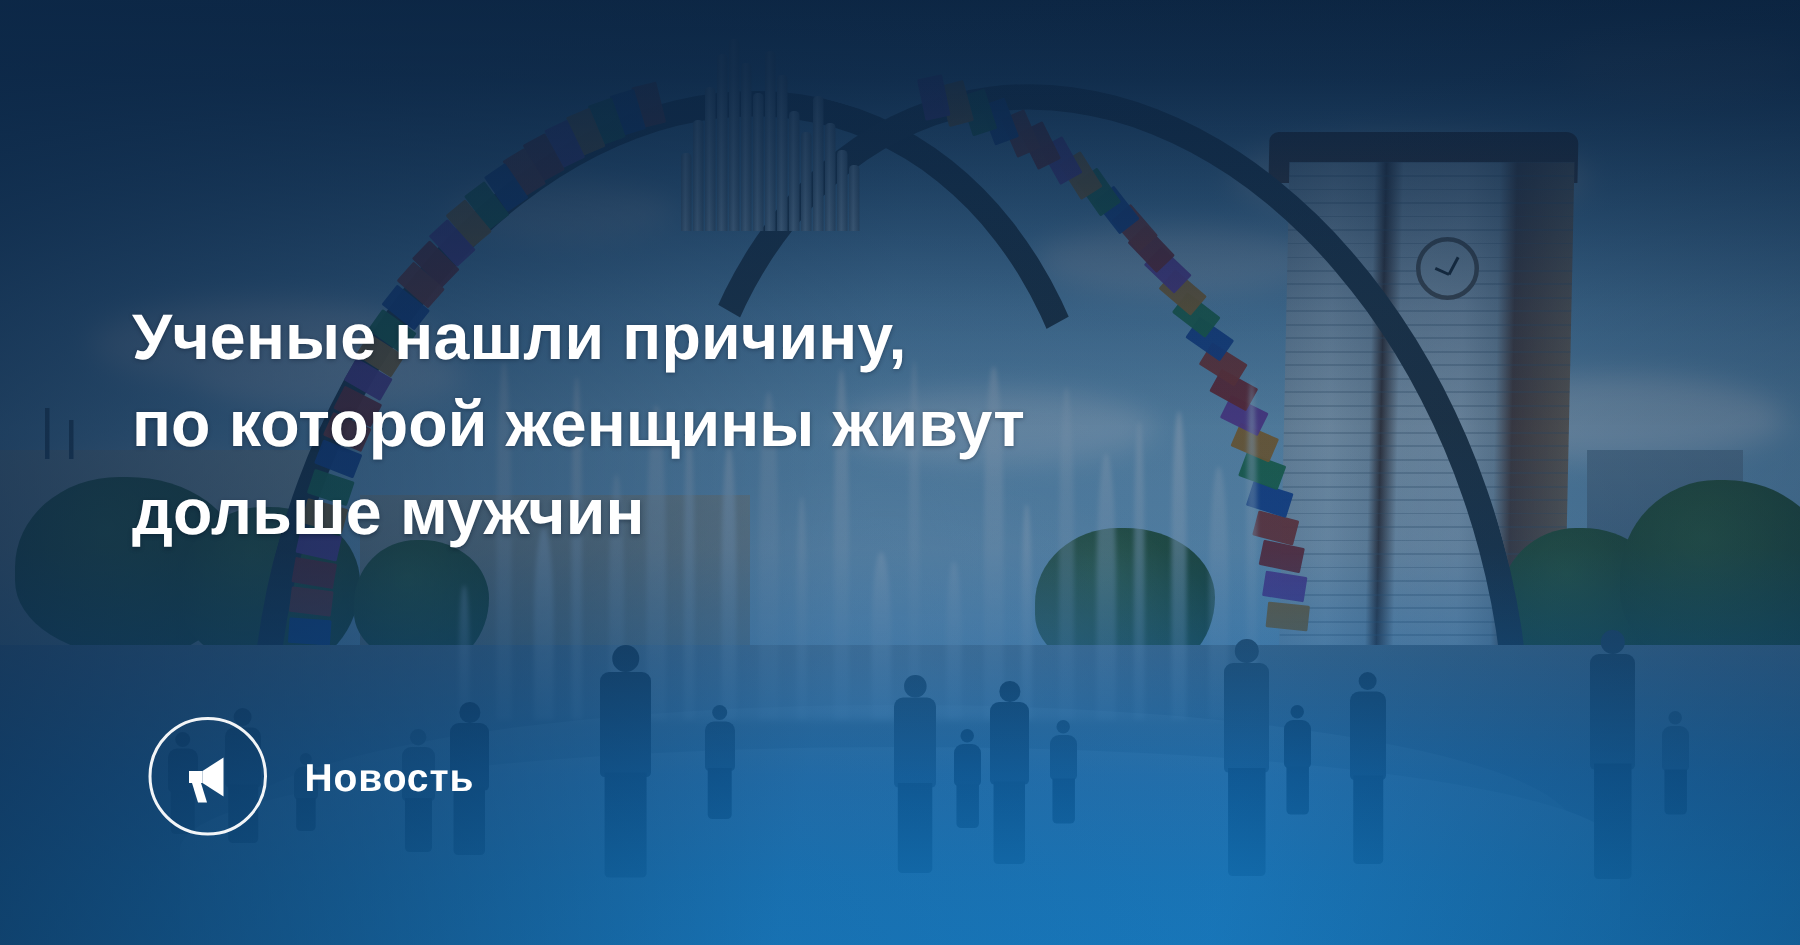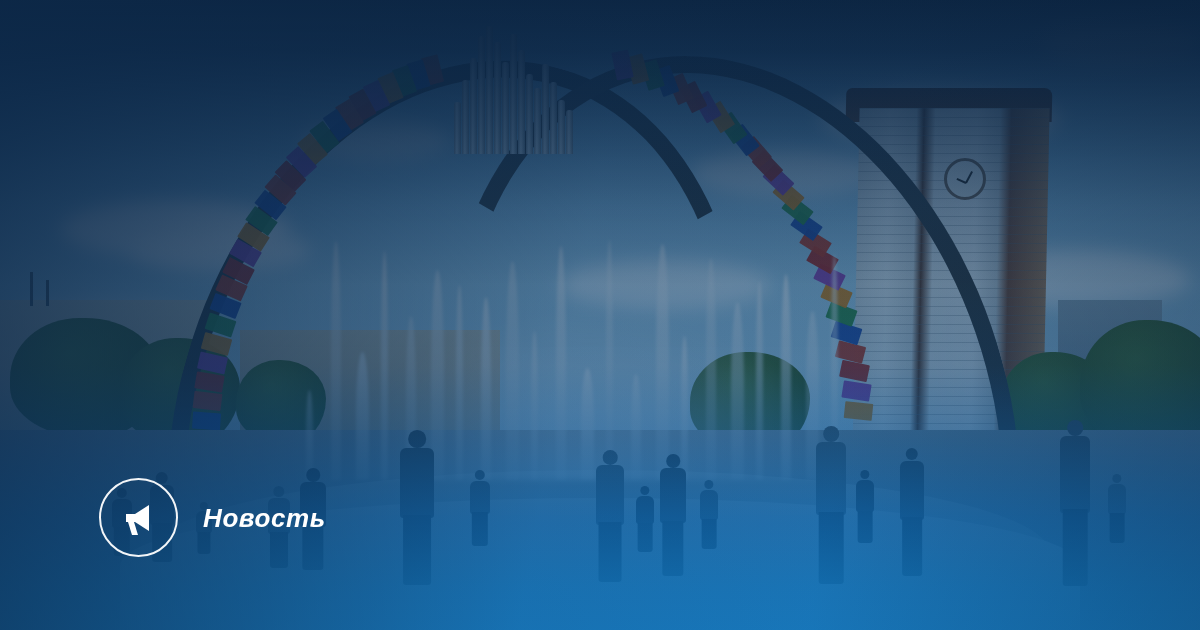--- a/index.html
+++ b/index.html
@@ -181,21 +181,21 @@
 
   .headline{
     position:absolute; left:88px; top:196px; width:880px;
     color:#ffffff; font-size:43px; font-weight:700; line-height:1.36;
     letter-spacing:.1px; white-space:pre-line;
     text-shadow:0 1px 3px rgba(0,16,34,.38);
   }
 
   .badge{
     position:absolute; left:99px; top:478px;
-    display:flex; align-items:center; gap:25px;font-style:italic;
+    display:flex; align-items:center; gap:25px;
   }
   .badge-circle{
     width:79px; height:79px; border-radius:50%;
     border:2.5px solid rgba(255,255,255,.95);
     display:flex; align-items:center; justify-content:center;
   }
   .badge-label{
     color:#ffffff; font-size:26px; font-weight:700; letter-spacing:.6px;
     line-height:1; white-space:nowrap;
   }
@@ -426,20 +426,23 @@
       </div>
   </div>
 
   <div class="tint-flat"></div>
   <div class="tint-top"></div>
   <div class="tint-left"></div>
 
   <div class="ui">
 
 
+    <div class="headline">Ученые нашли причину,
+по которой женщины живут
+дольше мужчин</div>
 
     <div class="badge">
       <span class="badge-circle">
         <svg width="42" height="42" viewBox="0 0 42 42">
           <path fill="#ffffff" d="M31 8 L31 34 L17 25 L17 17 Z"></path>
           <path fill="#ffffff" d="M8 17 L17 17 L17 25 L8 25 Z"></path>
           <path fill="#ffffff" d="M10 25 L16 25 L20 38 L14 38 Z"></path>
         </svg>
       </span>
       <span class="badge-label">Новость</span>

